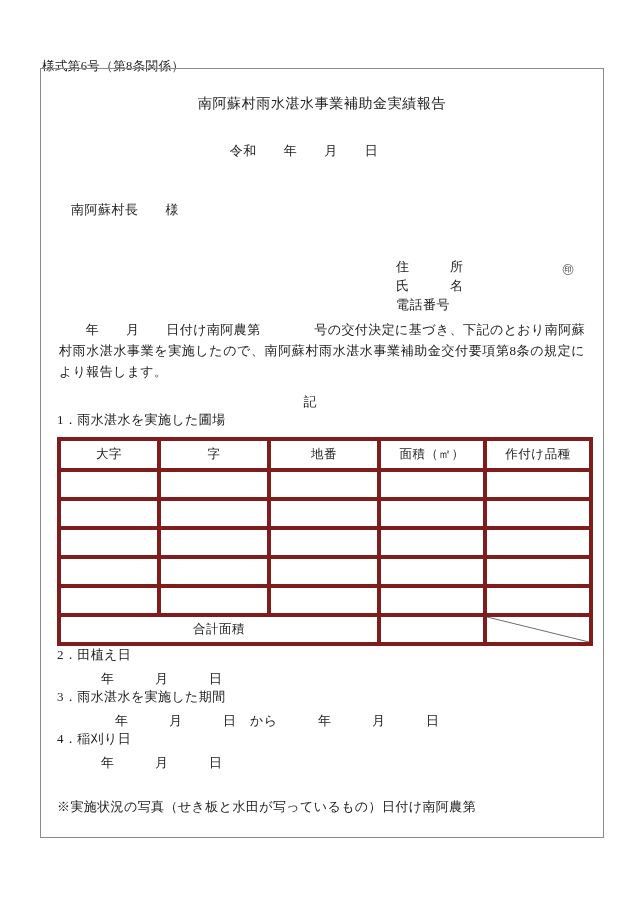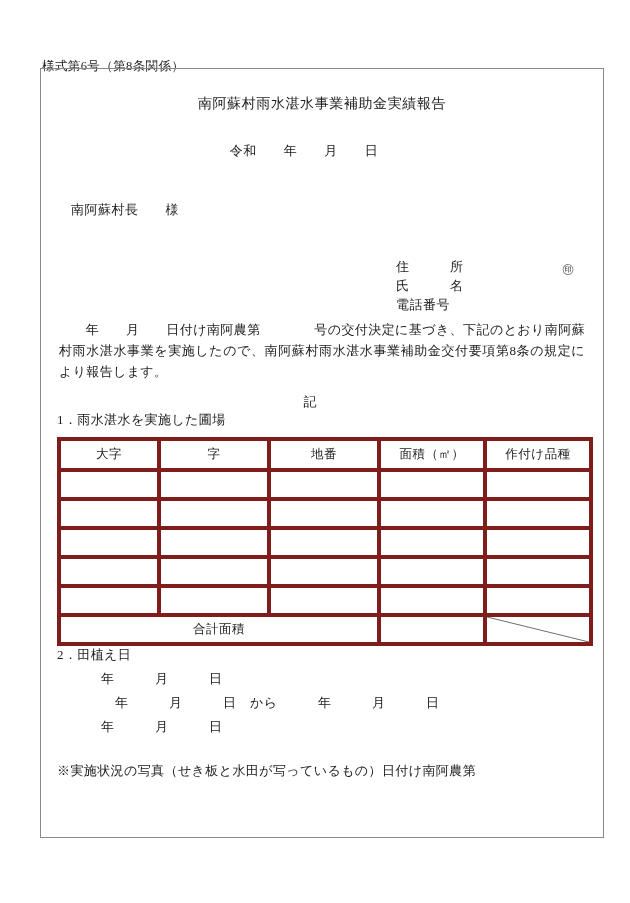--- a/index.html
+++ b/index.html
@@ -262,20 +262,22 @@
               <line x1="0" y1="0" x2="100" y2="100" stroke="#6e6e6e" stroke-width="1" vector-effect="non-scaling-stroke"></line>
             </svg>
           </td>
         </tr>
       </tbody>
     </table>
 
     <div class="section-heading spaced">2．田植え日</div>
     <div class="section-sub">年　　　月　　　日</div>
 
+    <div class="section-heading spaced">3．雨水湛水を実施した期間</div>
     <div class="section-sub wide">年　　　月　　　日　から　　　年　　　月　　　日</div>
 
+    <div class="section-heading spaced">4．稲刈り日</div>
     <div class="section-sub">年　　　月　　　日</div>
 
     <div class="footnote">※実施状況の写真（せき板と水田が写っているもの）日付け南阿農第</div>
 
   </div>
 </div>
 
 </body></html>

